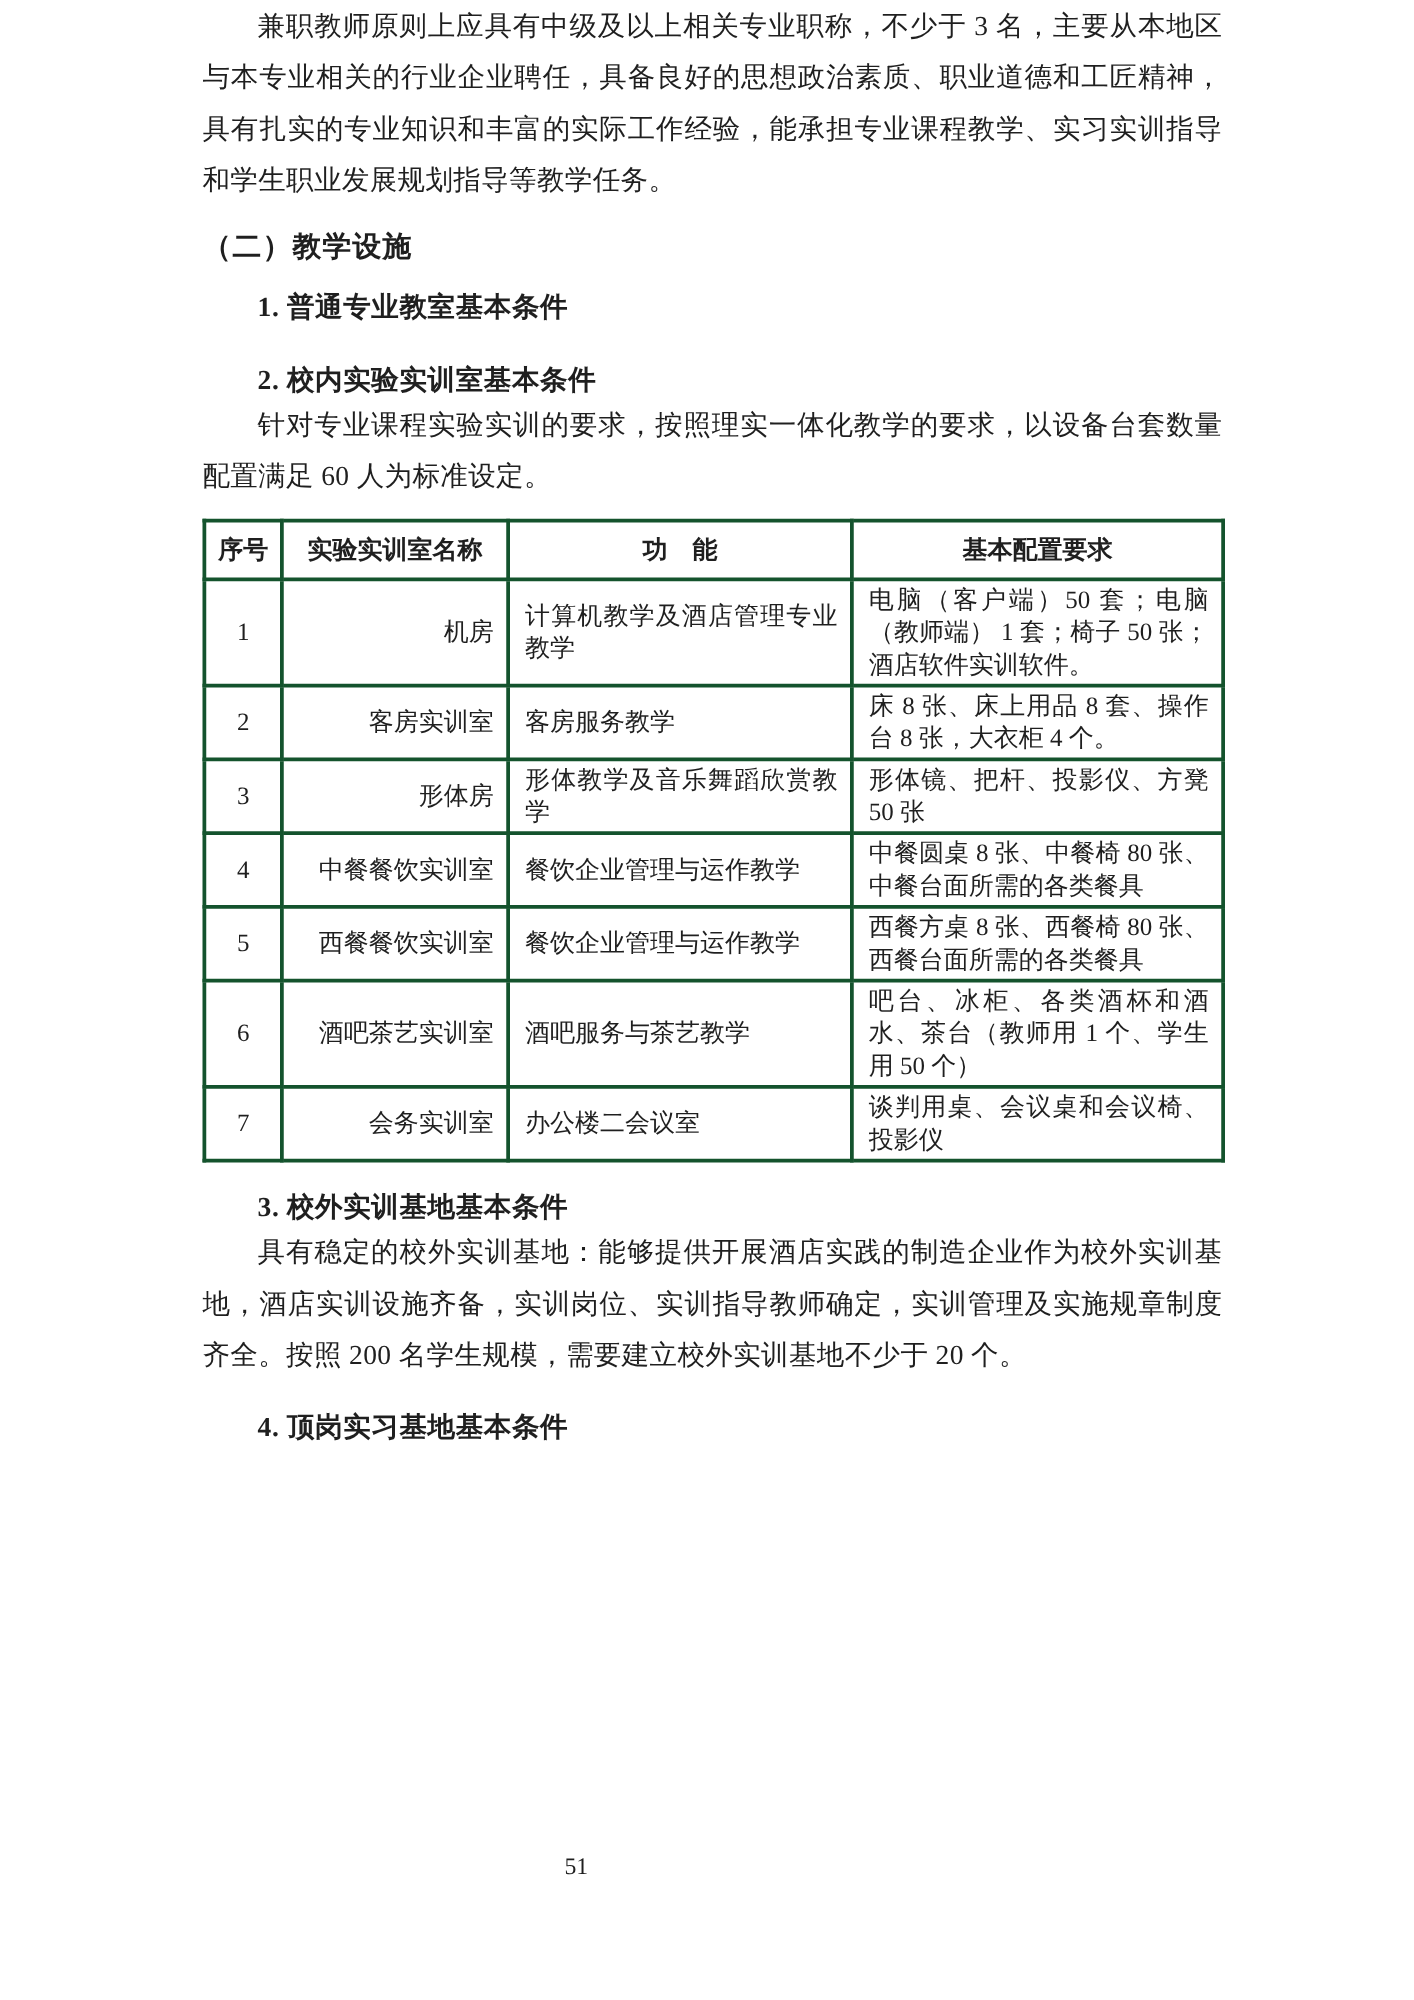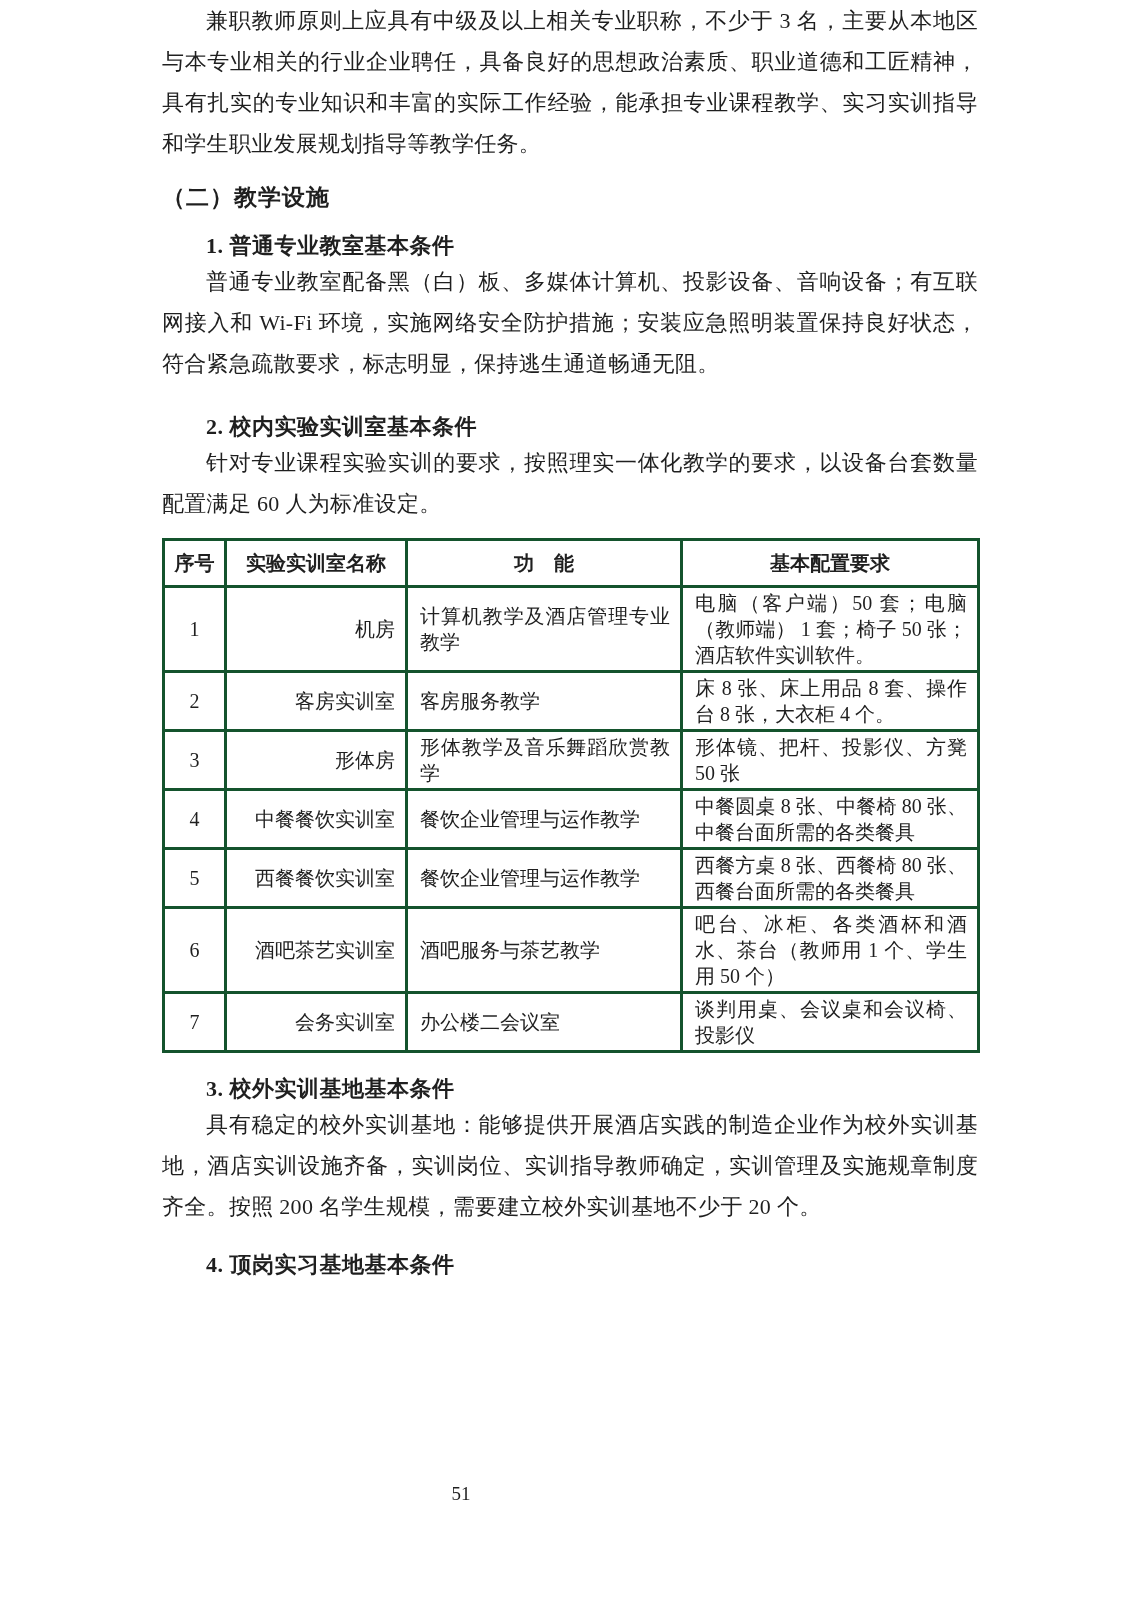--- a/index.html
+++ b/index.html
@@ -103,21 +103,20 @@
 <body>
 
 <main class="content">
 
   <p class="body-para para-1">兼职教师原则上应具有中级及以上相关专业职称，不少于 3 名，主要从本地区与本专业相关的行业企业聘任，具备良好的思想政治素质、职业道德和工匠精神，具有扎实的专业知识和丰富的实际工作经验，能承担专业课程教学、实习实训指导和学生职业发展规划指导等教学任务。</p>
 
   <h2 class="section-heading">（二）教学设施</h2>
 
   <h3 class="sub-heading sub-1">1. 普通专业教室基本条件</h3>
 
-  <p class="body-para para-2">普通专业教室配备黑（白）板、多媒体计算机、投影设备、音响设备；有互联网接入和 Wi-Fi 环境，实施网络安全防护措施；安装应急照明装置保持良好状态，符合紧急疏散要求，标志明显，保持逃生通道畅通无阻。</p>
 
   <h3 class="sub-heading sub-2">2. 校内实验实训室基本条件</h3>
 
   <p class="body-para para-3">针对专业课程实验实训的要求，按照理实一体化教学的要求，以设备台套数量配置满足 60 人为标准设定。</p>
 
 
   <table class="lab-table">
     <colgroup>
       <col style="width:62px">
       <col style="width:181px">

